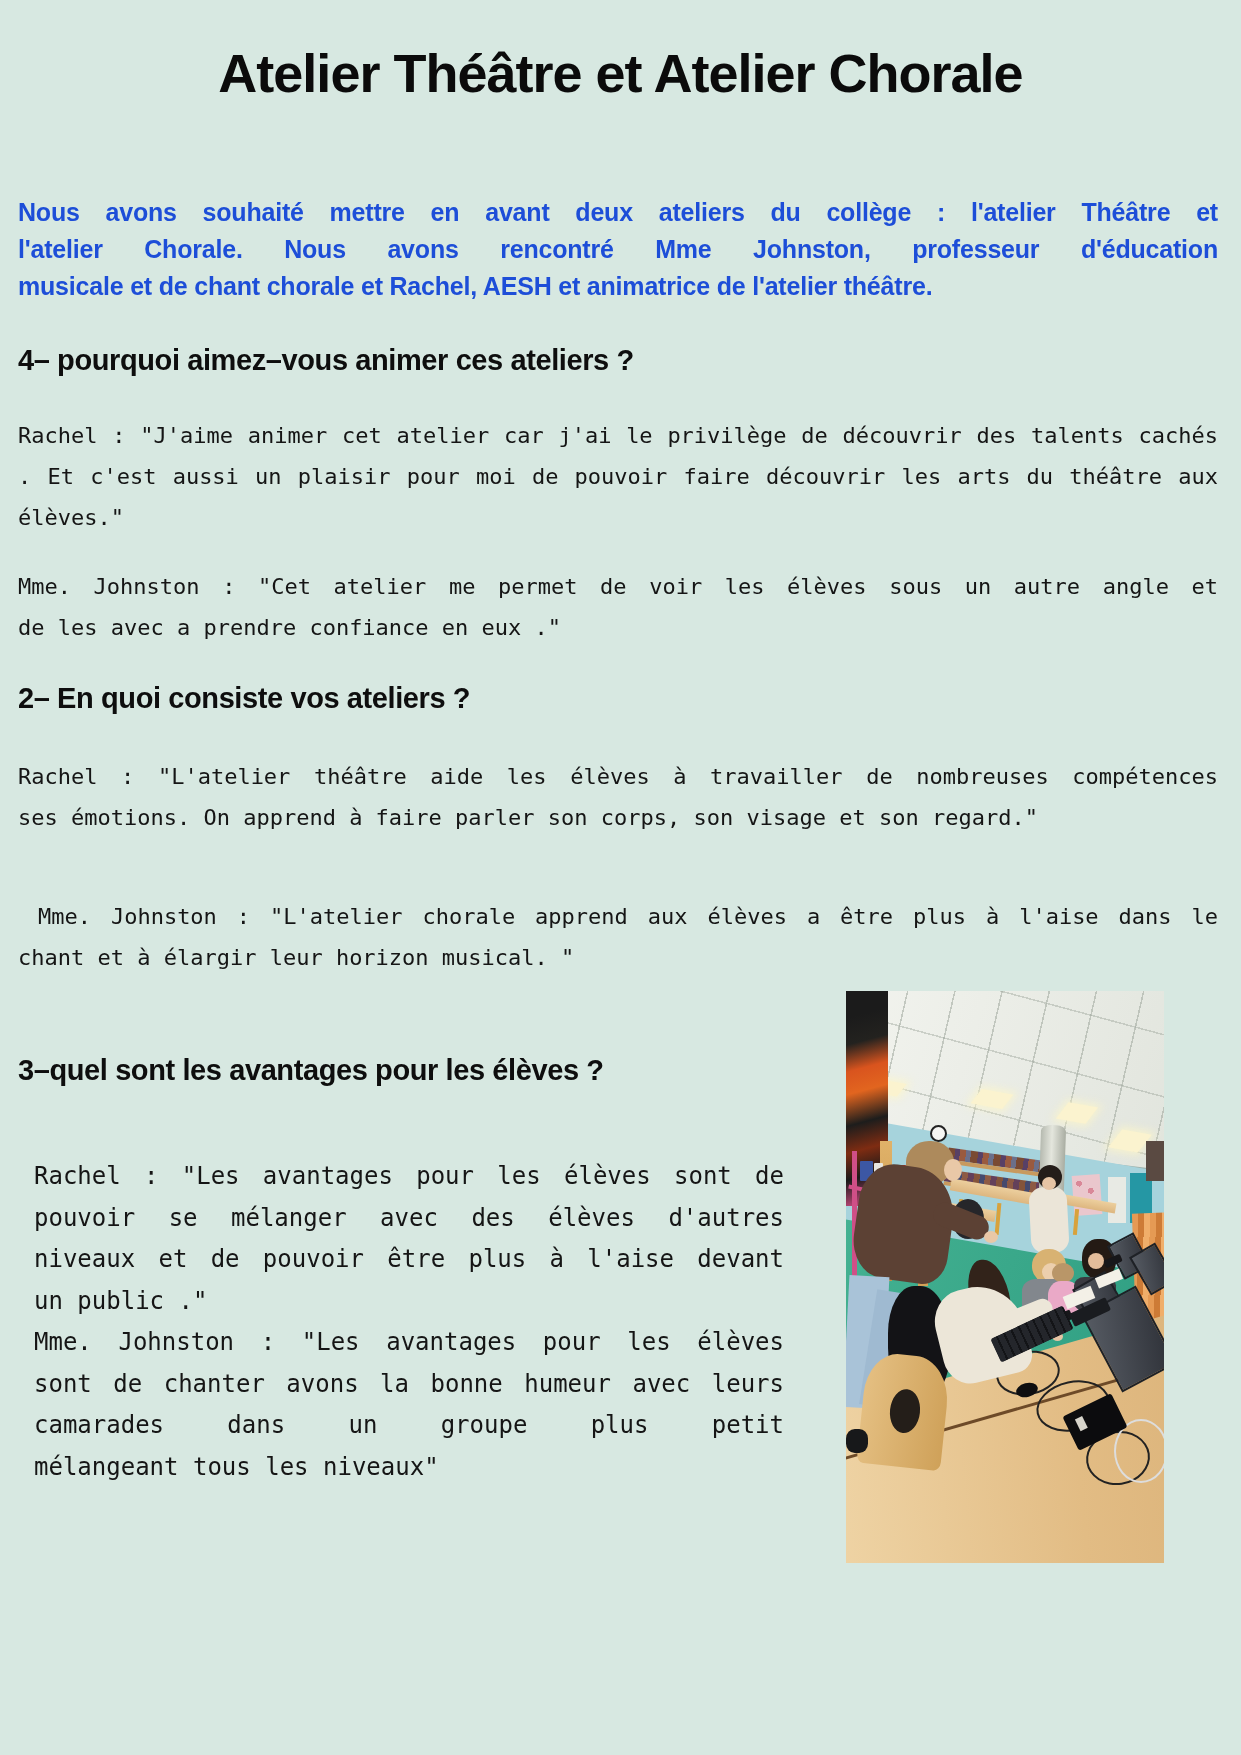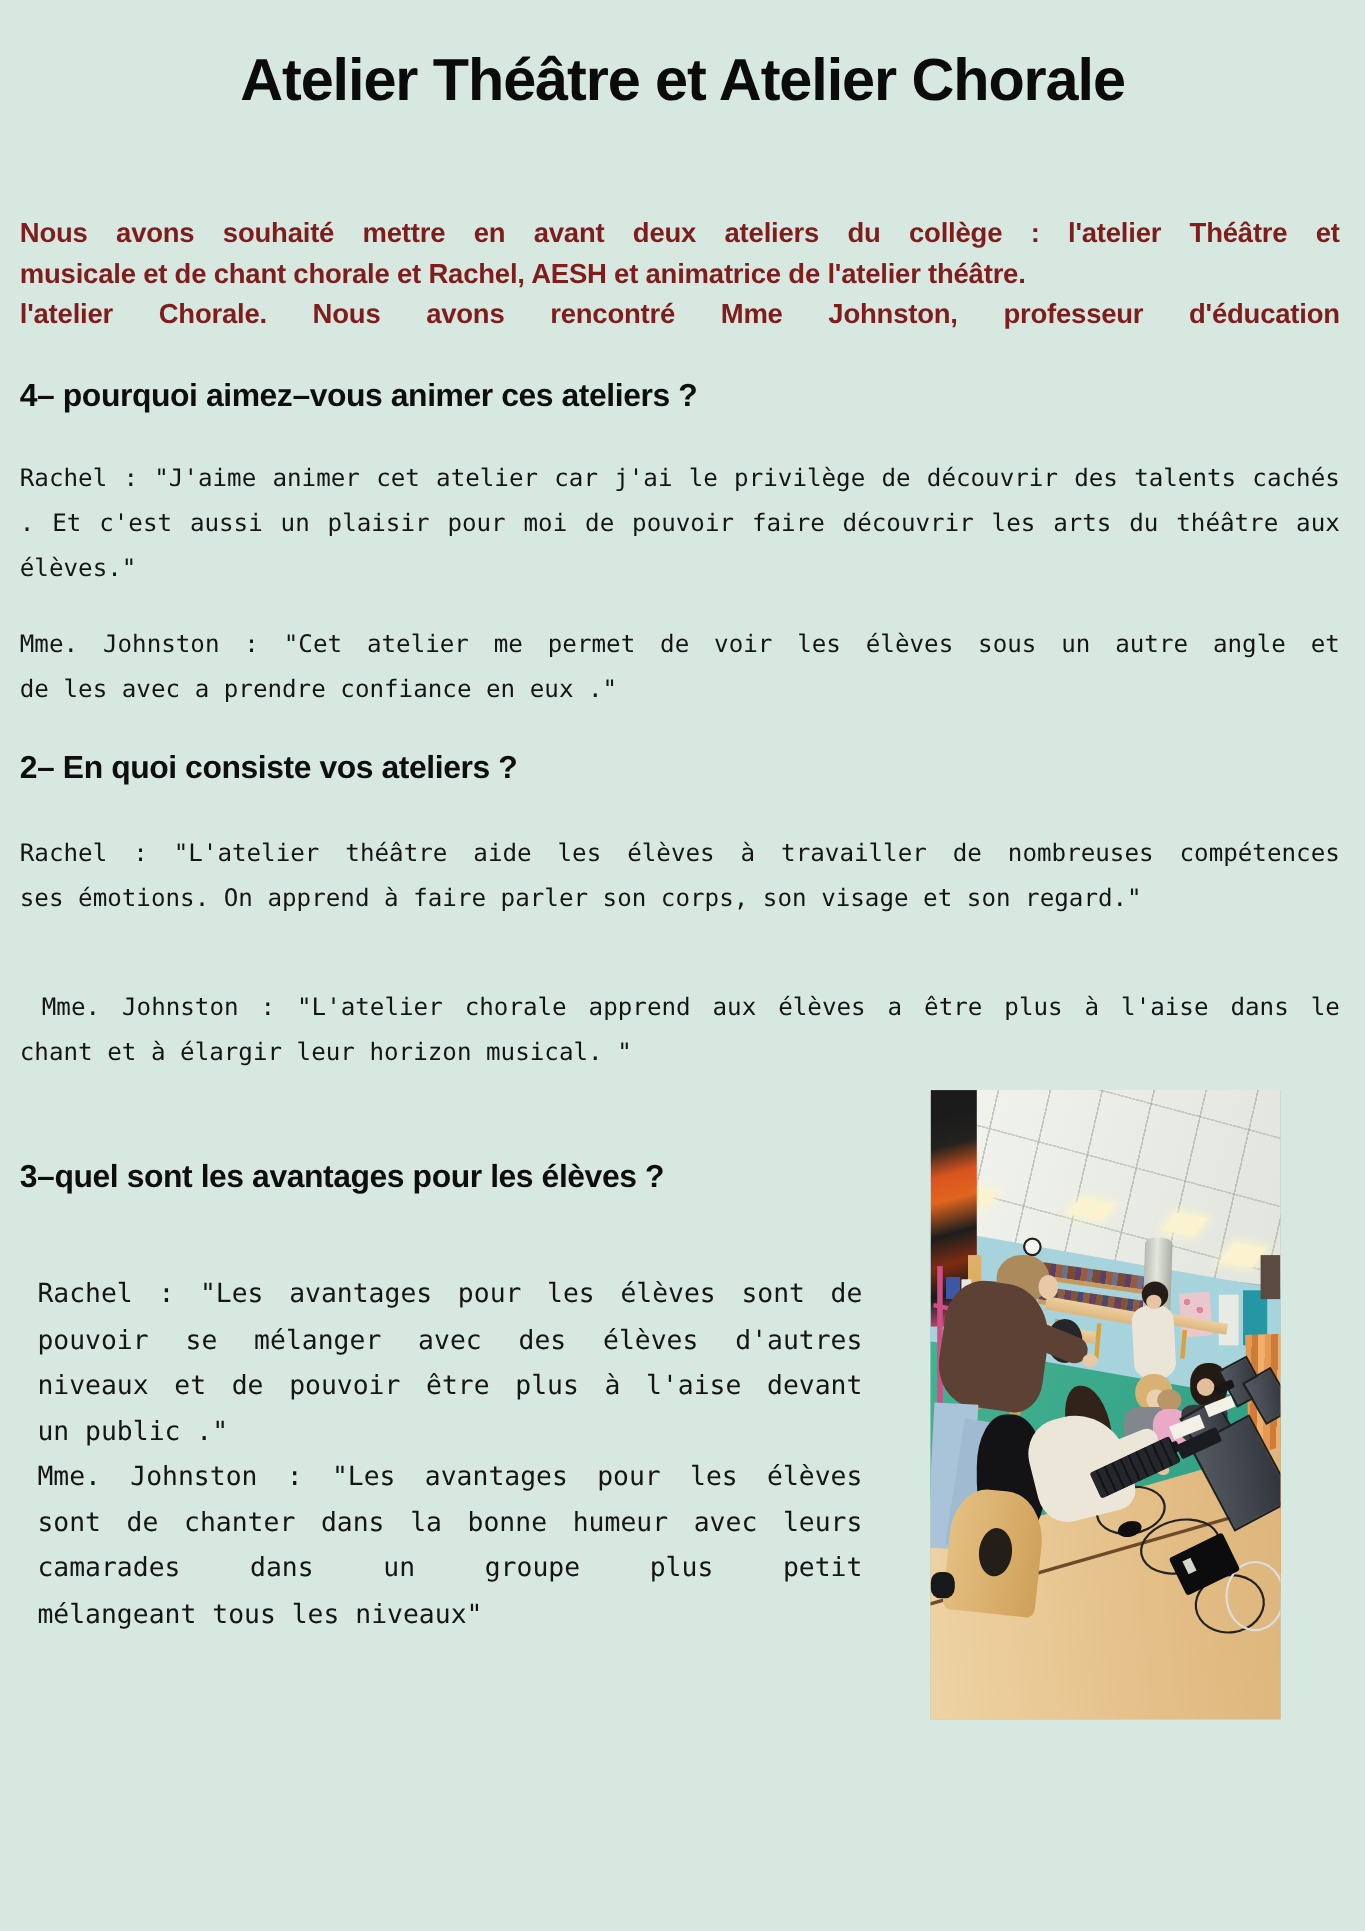--- a/index.html
+++ b/index.html
@@ -4,21 +4,21 @@
 <style>
   html,body{margin:0;padding:0;}
   body{background:#b9c7c2;font-family:"Liberation Sans",sans-serif;}
   .page{position:relative;width:1241px;height:1755px;margin:0 auto;background:#d7e8e1;overflow:hidden;color:#0d0d0d;}
 
   .title{position:absolute;top:44px;left:0;width:1241px;margin:0;text-align:center;
          font-family:"Liberation Sans",sans-serif;font-weight:800;font-size:54px;line-height:1.1;
          letter-spacing:-1px;color:#0b0b0b;}
 
   .intro{position:absolute;top:194px;left:18px;width:1200px;
-         font-weight:bold;font-size:25px;line-height:37px;letter-spacing:-0.2px;color:#7f1d1d;}
+         font-weight:bold;font-size:25px;line-height:37px;letter-spacing:-0.2px;color:#1d4ed8;}
 
   .question{position:absolute;left:18px;margin:0;font-weight:bold;font-size:29px;line-height:1;
             letter-spacing:-0.4px;color:#0e0e0e;}
   .q1{top:346px;} .q2{top:684px;} .q3{top:1056px;text-align:center;}
 
   .answer{position:absolute;left:18px;width:1200px;
           font-family:"DejaVu Sans Mono","Liberation Mono",monospace;
           font-size:22px;line-height:41px;color:#151515;}
   .a1r{top:415px;} .a1j{top:566px;} .a2r{top:756px;} .a2j{top:896px;}
   .a3{top:1156px;left:34px;width:750px;font-size:24px;line-height:41.5px;}
@@ -147,22 +147,22 @@
 </style>
 </head>
 <body>
 
 <div class="page">
 
   <h1 class="title">Atelier Théâtre et Atelier Chorale</h1>
 
   <div class="intro">
       <div class="line just">Nous avons souhaité mettre en avant deux ateliers du collège : l'atelier Théâtre et</div>
+      <div class="line just">l'atelier Chorale. Nous avons rencontré Mme Johnston, professeur d'éducation</div>
       <div class="line last">musicale et de chant chorale et Rachel, AESH et animatrice de l'atelier théâtre.</div>
-      <div class="line just">l'atelier Chorale. Nous avons rencontré Mme Johnston, professeur d'éducation</div>
     </div>
 
   <h2 class="question q1">4– pourquoi aimez–vous animer ces ateliers ?</h2>
   <div class="answer a1r">
       <div class="line just">Rachel : "J'aime animer cet atelier car j'ai le privilège de découvrir des talents cachés</div>
       <div class="line just">. Et c'est aussi un plaisir pour moi de pouvoir faire découvrir les arts du théâtre aux</div>
       <div class="line last">élèves."</div>
     </div>
   <div class="answer a1j">
       <div class="line just">Mme. Johnston : "Cet atelier me permet de voir les élèves sous un autre angle et</div>
@@ -182,21 +182,21 @@
   <h2 class="question q3">3–quel sont les avantages pour les élèves ?</h2>
   <div class="answer a3">
     <div class="para">
         <div class="line just">Rachel : "Les avantages pour les élèves sont de</div>
         <div class="line just">pouvoir se mélanger avec des élèves d'autres</div>
         <div class="line just">niveaux et de pouvoir être plus à l'aise devant</div>
         <div class="line last">un public ."</div>
       </div>
     <div class="para">
         <div class="line just">Mme. Johnston : "Les avantages pour les élèves</div>
-        <div class="line just">sont de chanter dans la bonne humeur avec leurs</div>
+        <div class="line just">sont de chanter avons la bonne humeur avec leurs</div>
         <div class="line just">camarades dans un groupe plus petit</div>
         <div class="line last">mélangeant tous les niveaux"</div>
       </div>
   </div>
 
   <div class="photo" title="Élèves et animatrice autour d'ordinateurs portables sur de longues tables en bois clair, dans une salle de type CDI : plafond en dalles blanches, étagères de classeurs colorés, pilier, mur bleu clair, sol vert-turquoise, rideau orange à droite.">
     <div class="ph-ceiling z1"></div>
     <div class="lite l1 z2"></div>
     <div class="lite l2 z2"></div>
     <div class="lite l3 z2"></div>

